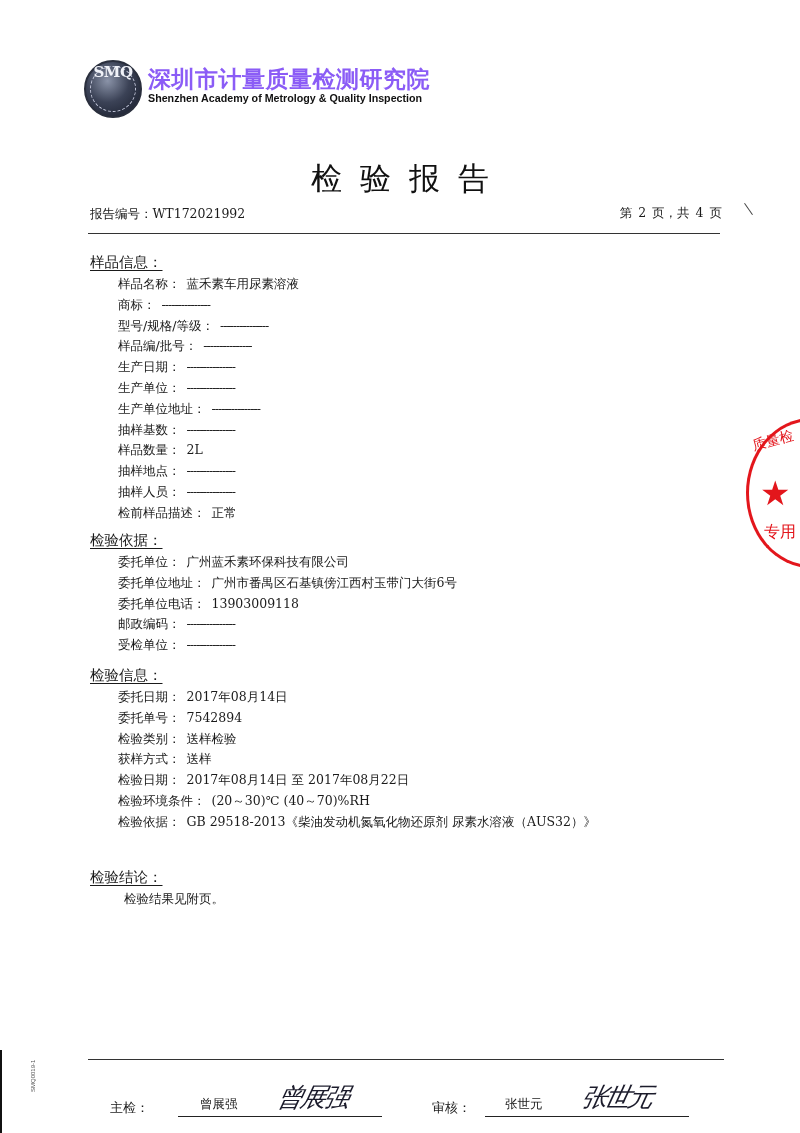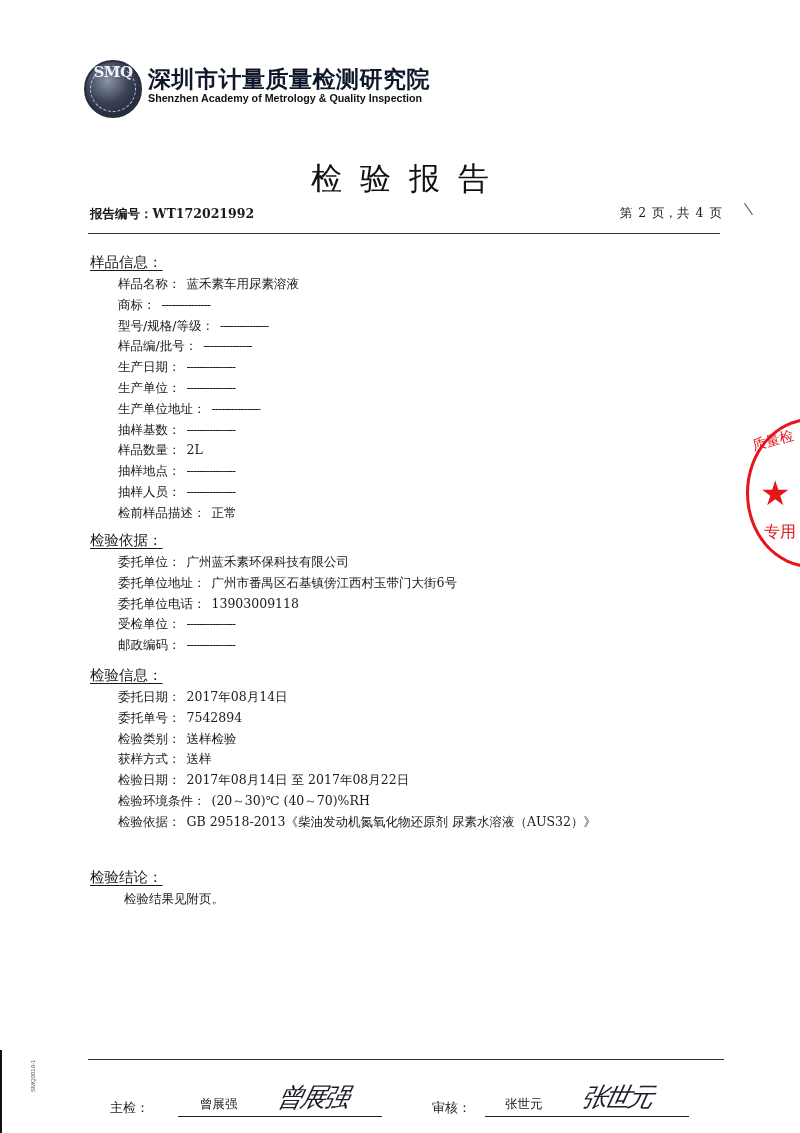--- a/index.html
+++ b/index.html
@@ -11,28 +11,28 @@
 
   
   .logo { position: absolute; left: 84px; top: 60px; width: 58px; height: 58px; border-radius: 50%;
     background: radial-gradient(circle at 40% 35%, #8a93a8 0%, #3b4256 45%, #141826 100%);
     border: 2px solid #2a2f3d; box-sizing: border-box; }
   .logo-ring { position: absolute; left: 4px; top: 4px; width: 46px; height: 46px; border-radius: 50%;
     border: 1px dashed #c9cde0; box-sizing: border-box; }
   .logo-text { position: absolute; left: 0; top: 1px; width: 100%; text-align: center;
     font-family: "DejaVu Serif", serif; font-weight: bold; font-size: 15px; color: #f0f2f8; letter-spacing: -0.5px; }
   .org-cn { position: absolute; left: 148px; top: 64px; font-family: "DejaVu Sans", sans-serif;
-    font-weight: bold; font-size: 23px; color: #0f172a; letter-spacing: 0.5px; }
+    font-weight: bold; font-size: 23px; color: #8b5cf6; letter-spacing: 0.5px; }
   .org-en { position: absolute; left: 148px; top: 92px; font-family: "Liberation Sans", sans-serif;
     font-weight: bold; font-size: 11.5px; color: #111; transform: scaleX(0.93); transform-origin: left; }
 
   .title { position: absolute; left: 0; top: 158px; width: 800px; text-align: center;
     font-family: Liberation Sans, sans-serif; font-size: 31px; letter-spacing: 18px; color: #111; padding-left: 18px; box-sizing: border-box; }
 
-  .report-no { position: absolute; left: 90px; top: 206px; font-size: 12.5px; font-weight: bold; }
+  .report-no { position: absolute; left: 90px; top: 206px; font-size: 12.5px; }
   .page-no { position: absolute; right: 78px; top: 205px; font-size: 12.5px; word-spacing: 2px; }
   .tick-mark { position: absolute; left: 748px; top: 202px; width: 1px; height: 14px; background: #444; transform: rotate(-35deg); }
   .top-rule { position: absolute; left: 88px; top: 233px; width: 632px; height: 0; border-top: 1.5px solid #333; }
 
   .section { position: absolute; left: 90px; }
   .section-title { font-family: "DejaVu Sans", sans-serif; font-size: 14.5px; text-decoration: underline;
     text-underline-offset: 3px; padding-right: 12px; display: inline-block; }
   .rows { margin-left: 28px; margin-top: 2px; }
   .row { height: 20.8px; line-height: 20.8px; font-size: 12.5px; white-space: nowrap; }
   .row .label { font-family: "DejaVu Sans", sans-serif; }
@@ -96,22 +96,22 @@
         <div class="row"><span class="label">检前样品描述：</span><span class="value">正常</span></div>
       </div>
   </div>
 
   <div class="section" style="top:530px;">
     <div class="section-title">检验依据：</div>
     <div class="rows" id="rows-client">
         <div class="row"><span class="label">委托单位：</span><span class="value">广州蓝禾素环保科技有限公司</span></div>
         <div class="row"><span class="label">委托单位地址：</span><span class="value">广州市番禺区石基镇傍江西村玉带门大街6号</span></div>
         <div class="row"><span class="label">委托单位电话：</span><span class="value">13903009118</span></div>
+        <div class="row"><span class="label">邮政编码：</span><span class="dash">---------------</span></div>
         <div class="row"><span class="label">受检单位：</span><span class="dash">---------------</span></div>
-        <div class="row"><span class="label">邮政编码：</span><span class="dash">---------------</span></div>
       </div>
   </div>
 
   <div class="section" style="top:665px;">
     <div class="section-title">检验信息：</div>
     <div class="rows" id="rows-inspection">
         <div class="row"><span class="label">委托日期：</span><span class="value">2017年08月14日</span></div>
         <div class="row"><span class="label">委托单号：</span><span class="value">7542894</span></div>
         <div class="row"><span class="label">检验类别：</span><span class="value">送样检验</span></div>
         <div class="row"><span class="label">获样方式：</span><span class="value">送样</span></div>

